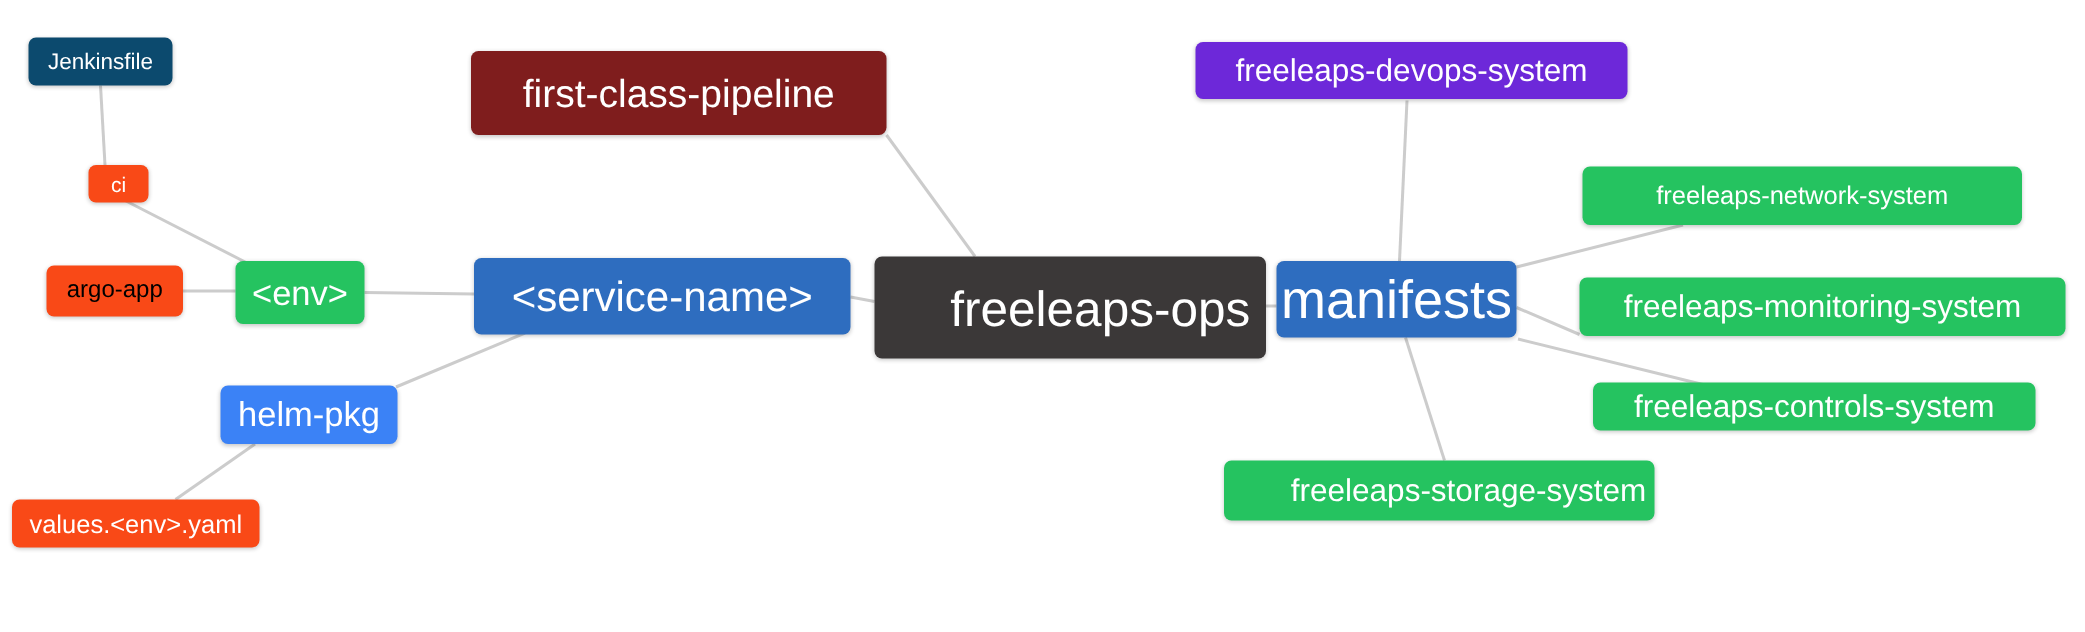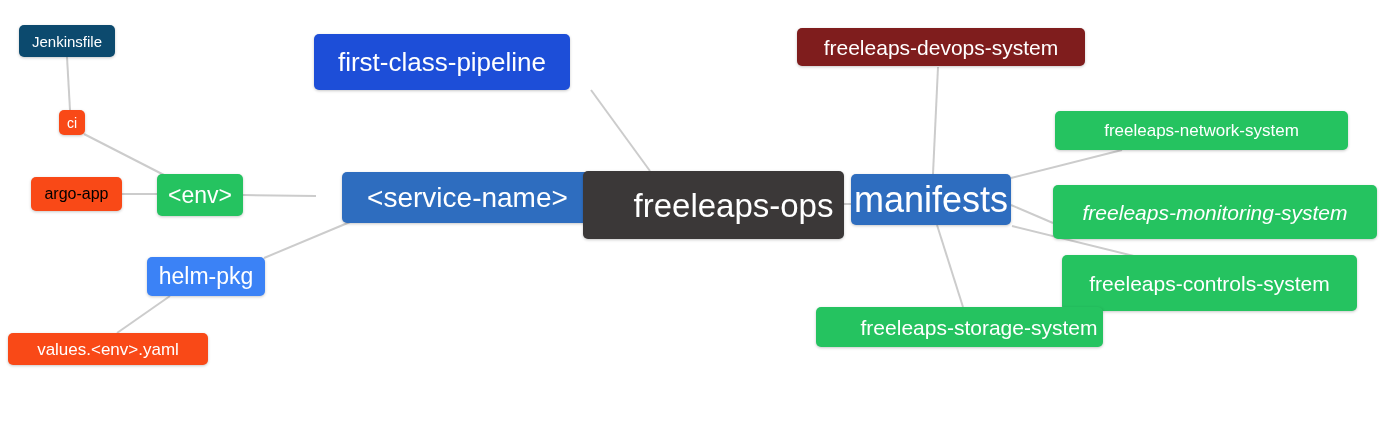--- a/index.html
+++ b/index.html
@@ -54,56 +54,56 @@
       <line x1="933" y1="174" x2="938" y2="67" stroke="#cccccc" stroke-width="2"></line>
       <line x1="1011" y1="178" x2="1122" y2="150" stroke="#cccccc" stroke-width="2"></line>
       <line x1="1011" y1="205" x2="1053" y2="223" stroke="#cccccc" stroke-width="2"></line>
       <line x1="1012" y1="226" x2="1142" y2="258" stroke="#cccccc" stroke-width="2"></line>
       <line x1="937" y1="225" x2="963" y2="307" stroke="#cccccc" stroke-width="2"></line>
     </svg>
   <div id="node-layer">
       <div class="node" style="left: 19px; top: 25px; width: 96px; height: 32px; font-size: 15px; background: #0c4a6e; color: rgb(255, 255, 255);">
         <span>Jenkinsfile</span>
       </div>
-      <div class="node" style="left: 59px; top: 110px; width: 26px; height: 25px; font-size: 14px; background: rgb(249, 73, 23); color: rgb(255, 255, 255);">
+      <div class="node" style="left: 59px; top: 110px; width: 40px; height: 25px; font-size: 14px; background: rgb(249, 73, 23); color: rgb(255, 255, 255);">
         <span>ci</span>
       </div>
       <div class="node" style="left: 31px; top: 177px; width: 91px; height: 34px; font-size: 16px; background: rgb(249, 73, 23); color: #000000;">
         <span>argo-app</span>
       </div>
       <div class="node" style="left: 157px; top: 174px; width: 86px; height: 42px; font-size: 23px; background: rgb(37, 195, 96); color: rgb(255, 255, 255);">
         <span>&lt;env&gt;</span>
       </div>
       <div class="node" style="left: 147px; top: 257px; width: 118px; height: 39px; font-size: 23px; background: #3b82f6; color: rgb(255, 255, 255);">
         <span>helm-pkg</span>
       </div>
-      <div class="node" style="left: 8px; top: 333px; width: 200px; height: 32px; font-size: 17px; background: rgb(249, 73, 23); color: rgb(255, 255, 255);">
+      <div class="node" style="left: 8px; top: 333px; width: 165px; height: 32px; font-size: 17px; background: rgb(249, 73, 23); color: rgb(255, 255, 255);">
         <span>values.&lt;env&gt;.yaml</span>
       </div>
-      <div class="node" style="left: 314px; top: 34px; width: 256px; height: 56px; font-size: 26px; background: #1d4ed8; color: rgb(255, 255, 255);">
+      <div class="node" style="left: 314px; top: 34px; width: 277px; height: 56px; font-size: 26px; background: #7f1d1d; color: rgb(255, 255, 255);">
         <span>first-class-pipeline</span>
       </div>
-      <div class="node" style="left: 316px; top: 172px; width: 251px; height: 51px; font-size: 28px; background: rgb(46, 109, 191); color: rgb(255, 255, 255); margin-left: 26px;">
+      <div class="node" style="left: 316px; top: 172px; width: 251px; height: 51px; font-size: 28px; background: rgb(46, 109, 191); color: rgb(255, 255, 255);">
         <span>&lt;service-name&gt;</span>
       </div>
       <div class="node" style="left: 583px; top: 171px; width: 261px; height: 68px; font-size: 33px; background: rgb(59, 56, 56); color: rgb(255, 255, 255); padding-left: 40px;">
         <span>freeleaps-ops</span>
       </div>
       <div class="node" style="left: 851px; top: 174px; width: 160px; height: 51px; font-size: 36px; background: rgb(46, 109, 191); color: rgb(255, 255, 255);">
         <span>manifests</span>
       </div>
-      <div class="node" style="left: 797px; top: 28px; width: 288px; height: 38px; font-size: 21px; background: #7f1d1d; color: rgb(255, 255, 255);">
+      <div class="node" style="left: 797px; top: 28px; width: 288px; height: 38px; font-size: 21px; background: #6d28d9; color: rgb(255, 255, 255);">
         <span>freeleaps-devops-system</span>
       </div>
       <div class="node" style="left: 1055px; top: 111px; width: 293px; height: 39px; font-size: 17px; background: rgb(37, 195, 96); color: rgb(255, 255, 255);">
         <span>freeleaps-network-system</span>
       </div>
-      <div class="node" style="left: 1053px; top: 185px; width: 324px; height: 54px; font-size: 21px; background: rgb(37, 195, 96); color: rgb(255, 255, 255); font-style: italic;">
+      <div class="node" style="left: 1053px; top: 185px; width: 324px; height: 39px; font-size: 21px; background: rgb(37, 195, 96); color: rgb(255, 255, 255);">
         <span>freeleaps-monitoring-system</span>
       </div>
-      <div class="node" style="left: 1062px; top: 255px; width: 295px; height: 56px; font-size: 21px; background: rgb(37, 195, 96); color: rgb(255, 255, 255);">
+      <div class="node" style="left: 1062px; top: 255px; width: 295px; height: 32px; font-size: 21px; background: rgb(37, 195, 96); color: rgb(255, 255, 255);">
         <span>freeleaps-controls-system</span>
       </div>
       <div class="node" style="left: 816px; top: 307px; width: 287px; height: 40px; font-size: 21px; background: rgb(37, 195, 96); color: rgb(255, 255, 255); padding-left: 39px;">
         <span>freeleaps-storage-system</span>
       </div>
     </div>
 </div>
 
 </body></html>

